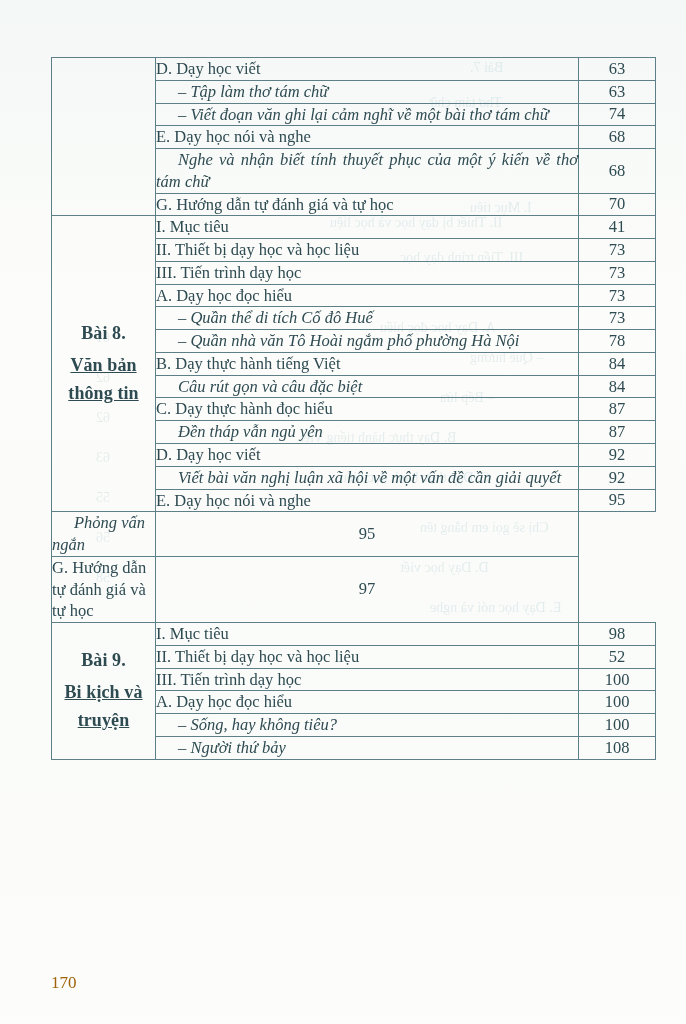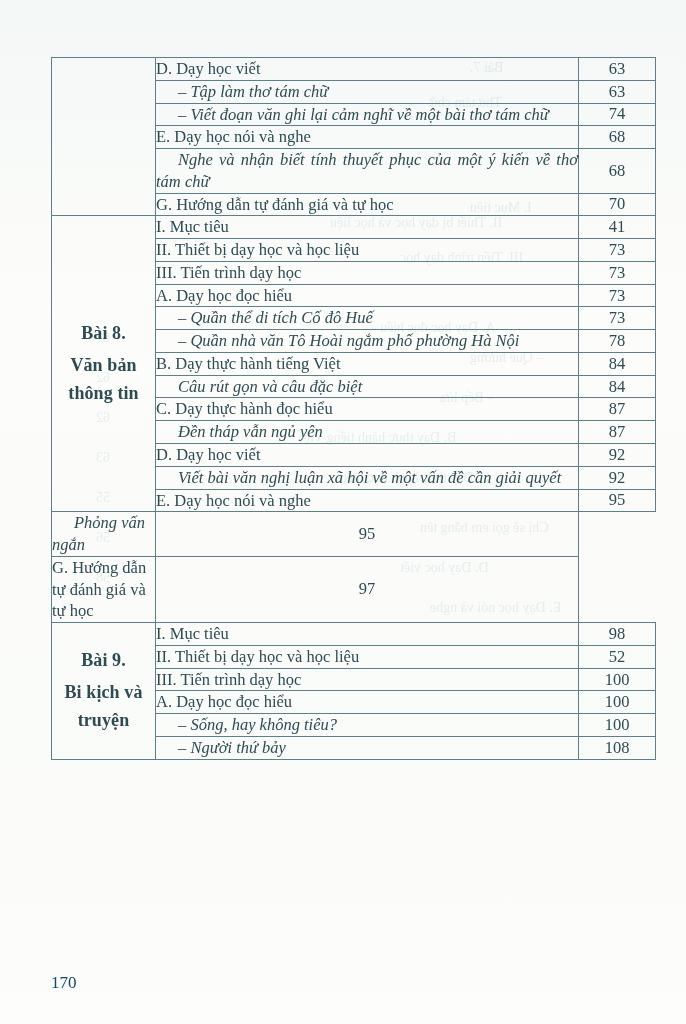--- a/index.html
+++ b/index.html
@@ -63,21 +63,21 @@
 
   .unit-cell {
     text-align: center;
     font-weight: bold;
     font-size: 18px;
     line-height: 1.55;
     padding: 6px 4px;
     letter-spacing: 0.1px;
   }
   .unit-cell .unit-no { display: block; }
-  .unit-cell .unit-name { display: block; margin-top: 4px; }
+  .unit-cell .unit-name { display: block; margin-top: 4px; text-decoration: underline; }
 
   .title-cell {
     font-size: 16.5px;
     line-height: 1.32;
     padding: 5px 12px 5px 13px;
     min-height: 20px;
   }
   .title-cell.lvl-main {
     
   }
@@ -100,21 +100,21 @@
     text-align: center;
     font-size: 16.5px;
     padding: 5px 4px;
   }
 
   .folio {
     position: absolute;
     left: 51px;
     top: 973px;
     font-size: 17px;
-    color: #0c4a6e;
+    color: #a16207;
     z-index: 2;
   }
 </style>
 </head>
 <body>
 
 <div class="page-texture"></div>
 <div id="bleed-layer">
     <div class="bleed" style="left: 470px; top: 60px;">Bài 7.</div>
     <div class="bleed" style="left: 430px; top: 95px;">Thơ tám chữ</div>

